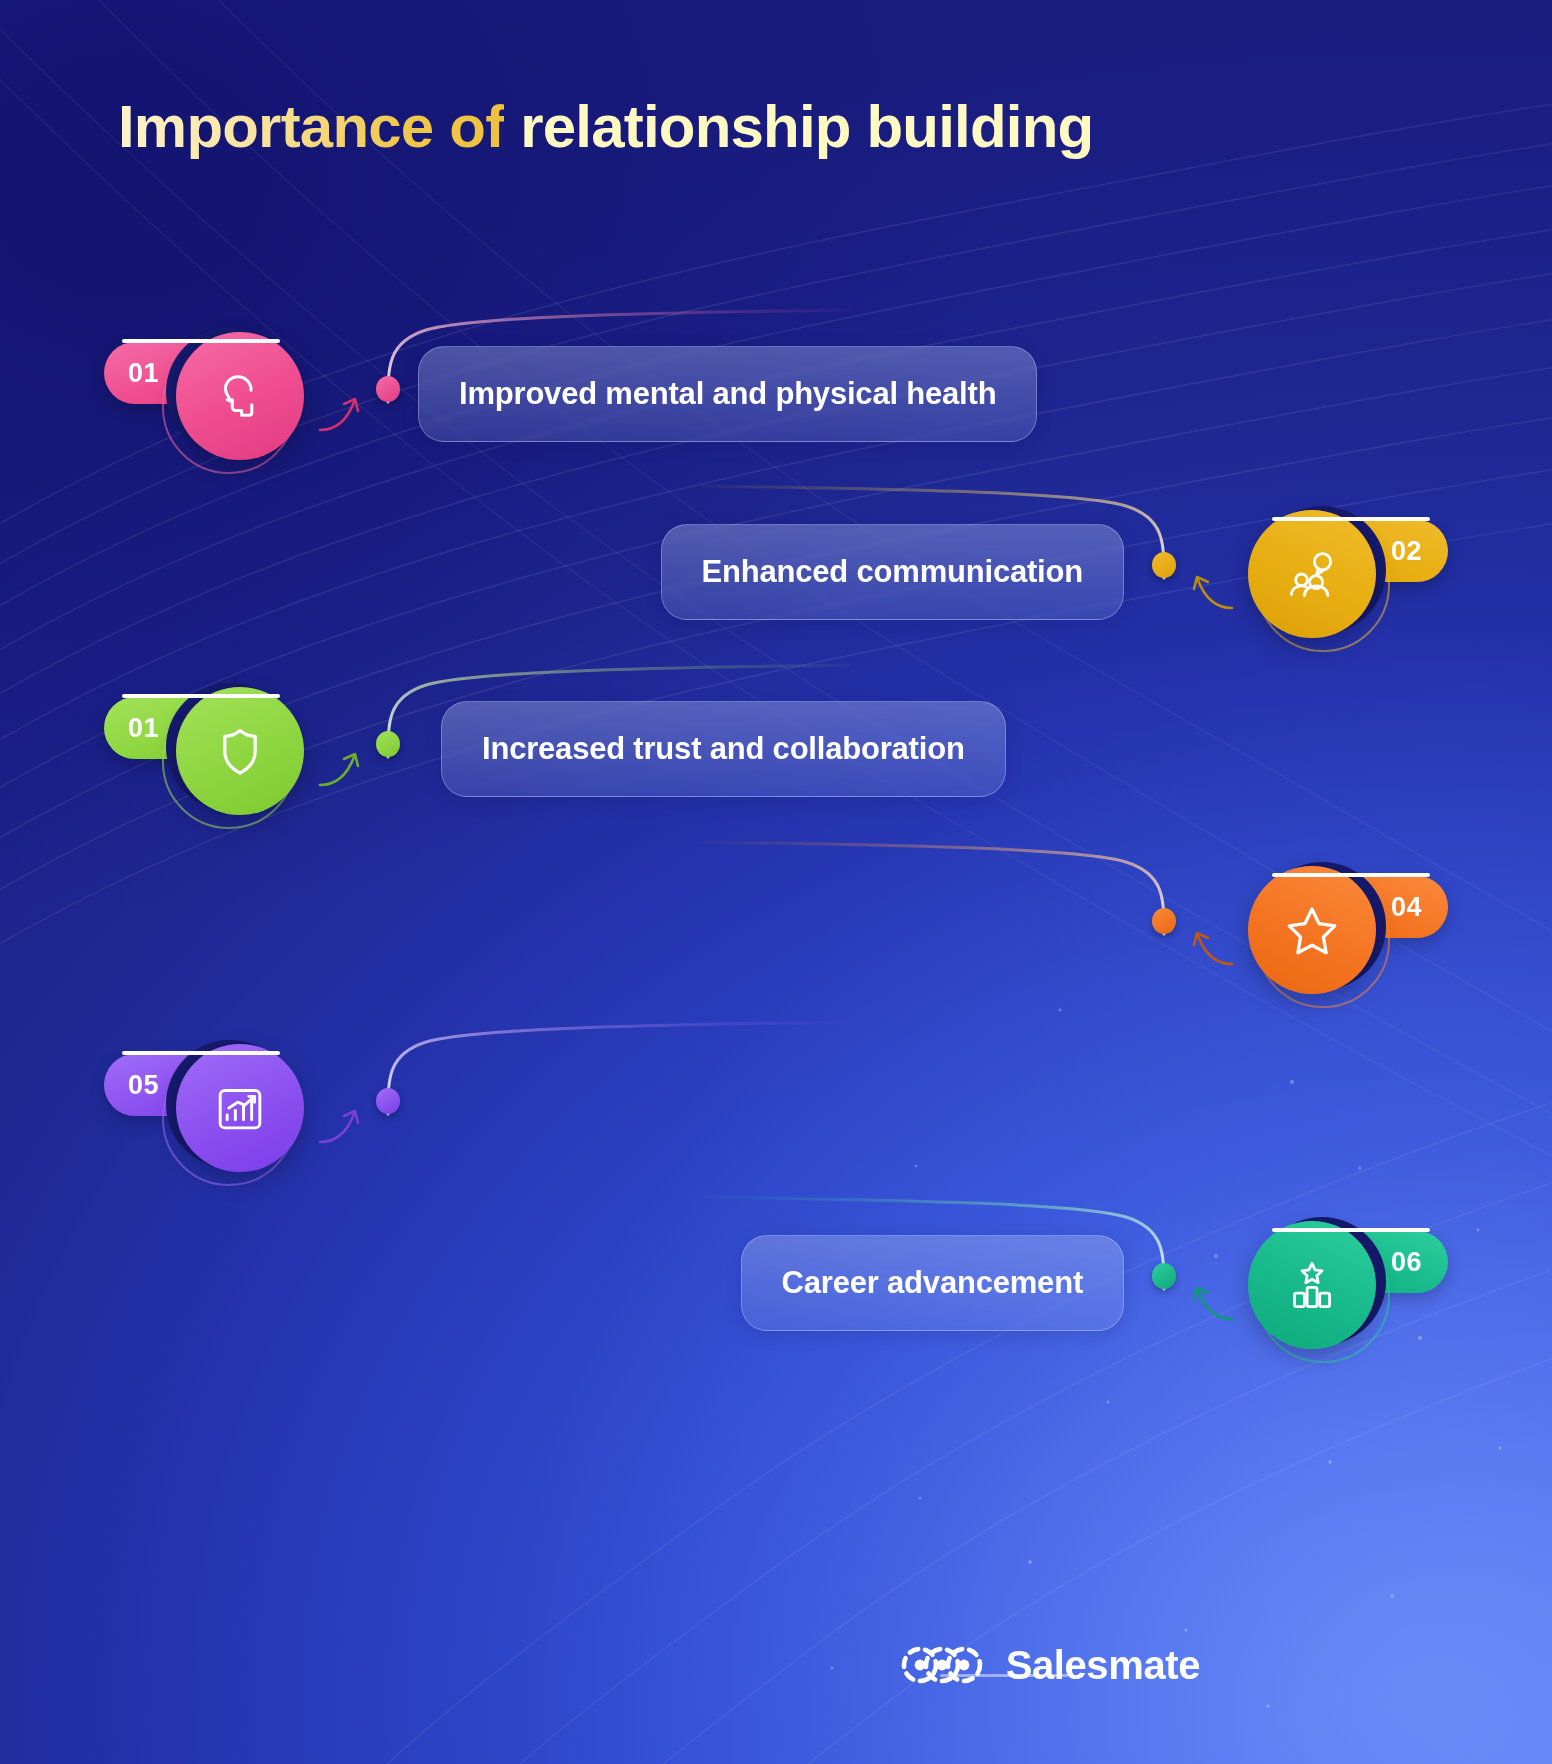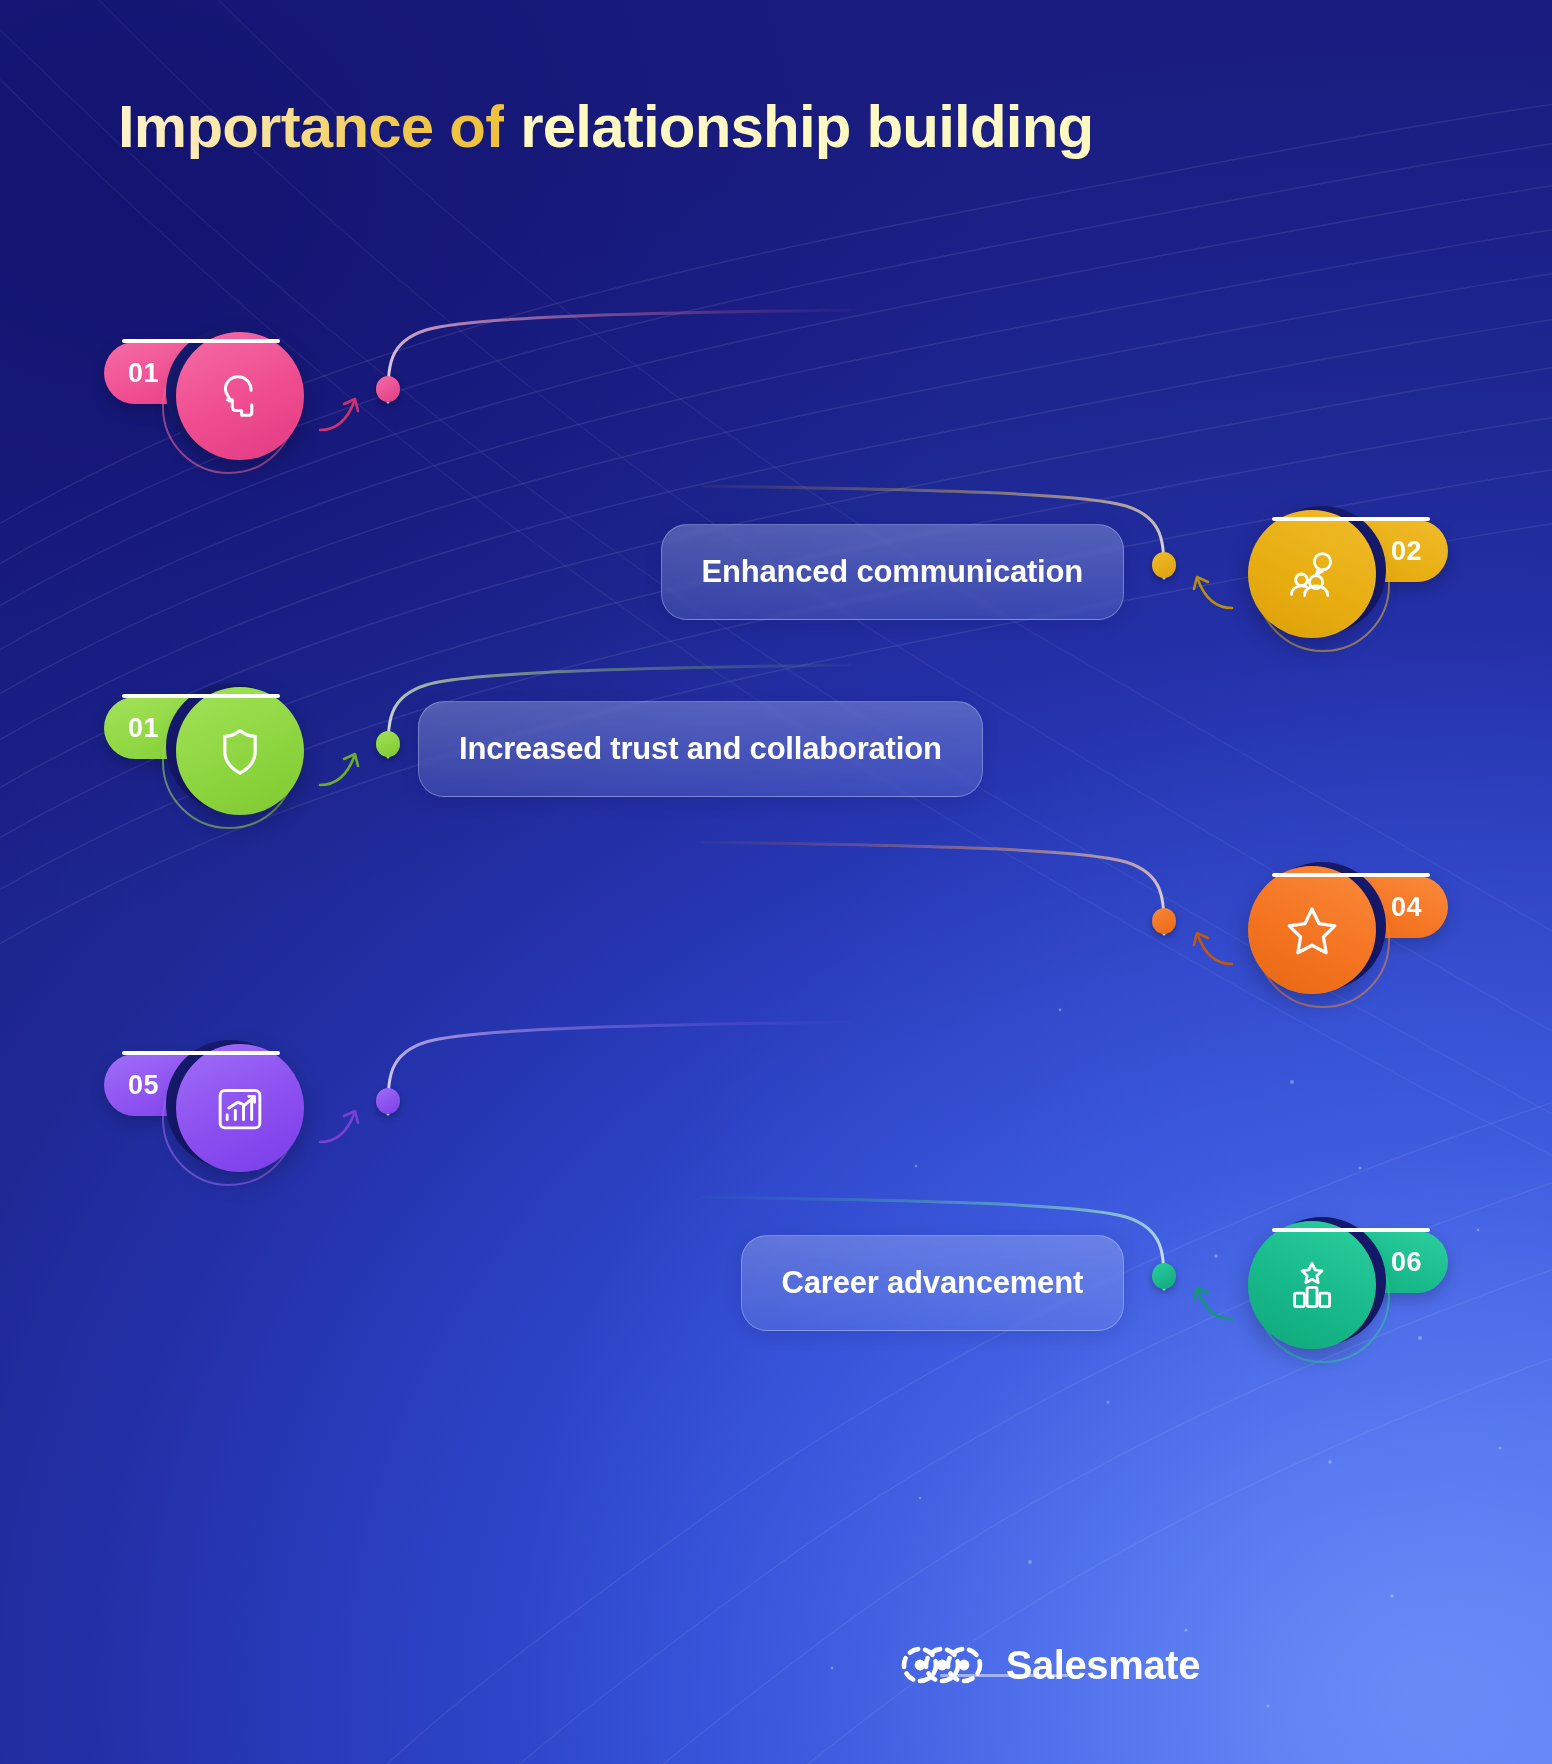--- a/index.html
+++ b/index.html
@@ -225,20 +225,23 @@
         <path d="M13.2 27.2h4.2"></path>
       </svg>
     </div>
   </div>
 
   <svg class="arrow" viewBox="0 0 70 56" fill="none">
     <path d="M2,52 C20,52 30,40 36,24" stroke="#d1316f" stroke-width="2.6" stroke-linecap="round"></path>
     <path d="M26,26 L37,21 L40,33" stroke="#d1316f" stroke-width="2.6" stroke-linecap="round" stroke-linejoin="round"></path>
   </svg>
 
+  <div class="pill" style="left:418px">
+    <span>Improved mental and physical health</span>
+  </div>
 </div>
 
 <div class="row right" style="top:496px">
   <div class="conn" style="right:330px;top:-40px;width:680px;height:150px">
     <svg viewBox="0 0 680 150" width="680" height="150">
       <defs>
           <linearGradient id="c2" x1="1" y1="1" x2="0" y2="0">
         <stop offset="0%" stop-color="#ffffff" stop-opacity="0.95"></stop>
         <stop offset="45%" stop-color="#efd39a" stop-opacity="0.7"></stop>
         <stop offset="100%" stop-color="#e8ae11" stop-opacity="0.05"></stop>
@@ -309,21 +312,21 @@
         <path d="M24 6.5 C20 10 15.5 11.5 11 11.5 v13 c0 9.5 6.5 15 13 18.5 6.5-3.5 13-9 13-18.5 v-13 c-4.5 0-9-1.5-13-5z"></path>
       </svg>
     </div>
   </div>
 
   <svg class="arrow" viewBox="0 0 70 56" fill="none">
     <path d="M2,52 C20,52 30,40 36,24" stroke="#6fae2b" stroke-width="2.6" stroke-linecap="round"></path>
     <path d="M26,26 L37,21 L40,33" stroke="#6fae2b" stroke-width="2.6" stroke-linecap="round" stroke-linejoin="round"></path>
   </svg>
 
-  <div class="pill" style="left:418px">
+  <div class="pill" style="left:441px">
     <span>Increased trust and collaboration</span>
   </div>
 </div>
 
 <div class="row right" style="top:852px">
   <div class="conn" style="right:330px;top:-40px;width:680px;height:150px">
     <svg viewBox="0 0 680 150" width="680" height="150">
       <defs>
           <linearGradient id="c4" x1="1" y1="1" x2="0" y2="0">
         <stop offset="0%" stop-color="#ffffff" stop-opacity="0.95"></stop>

